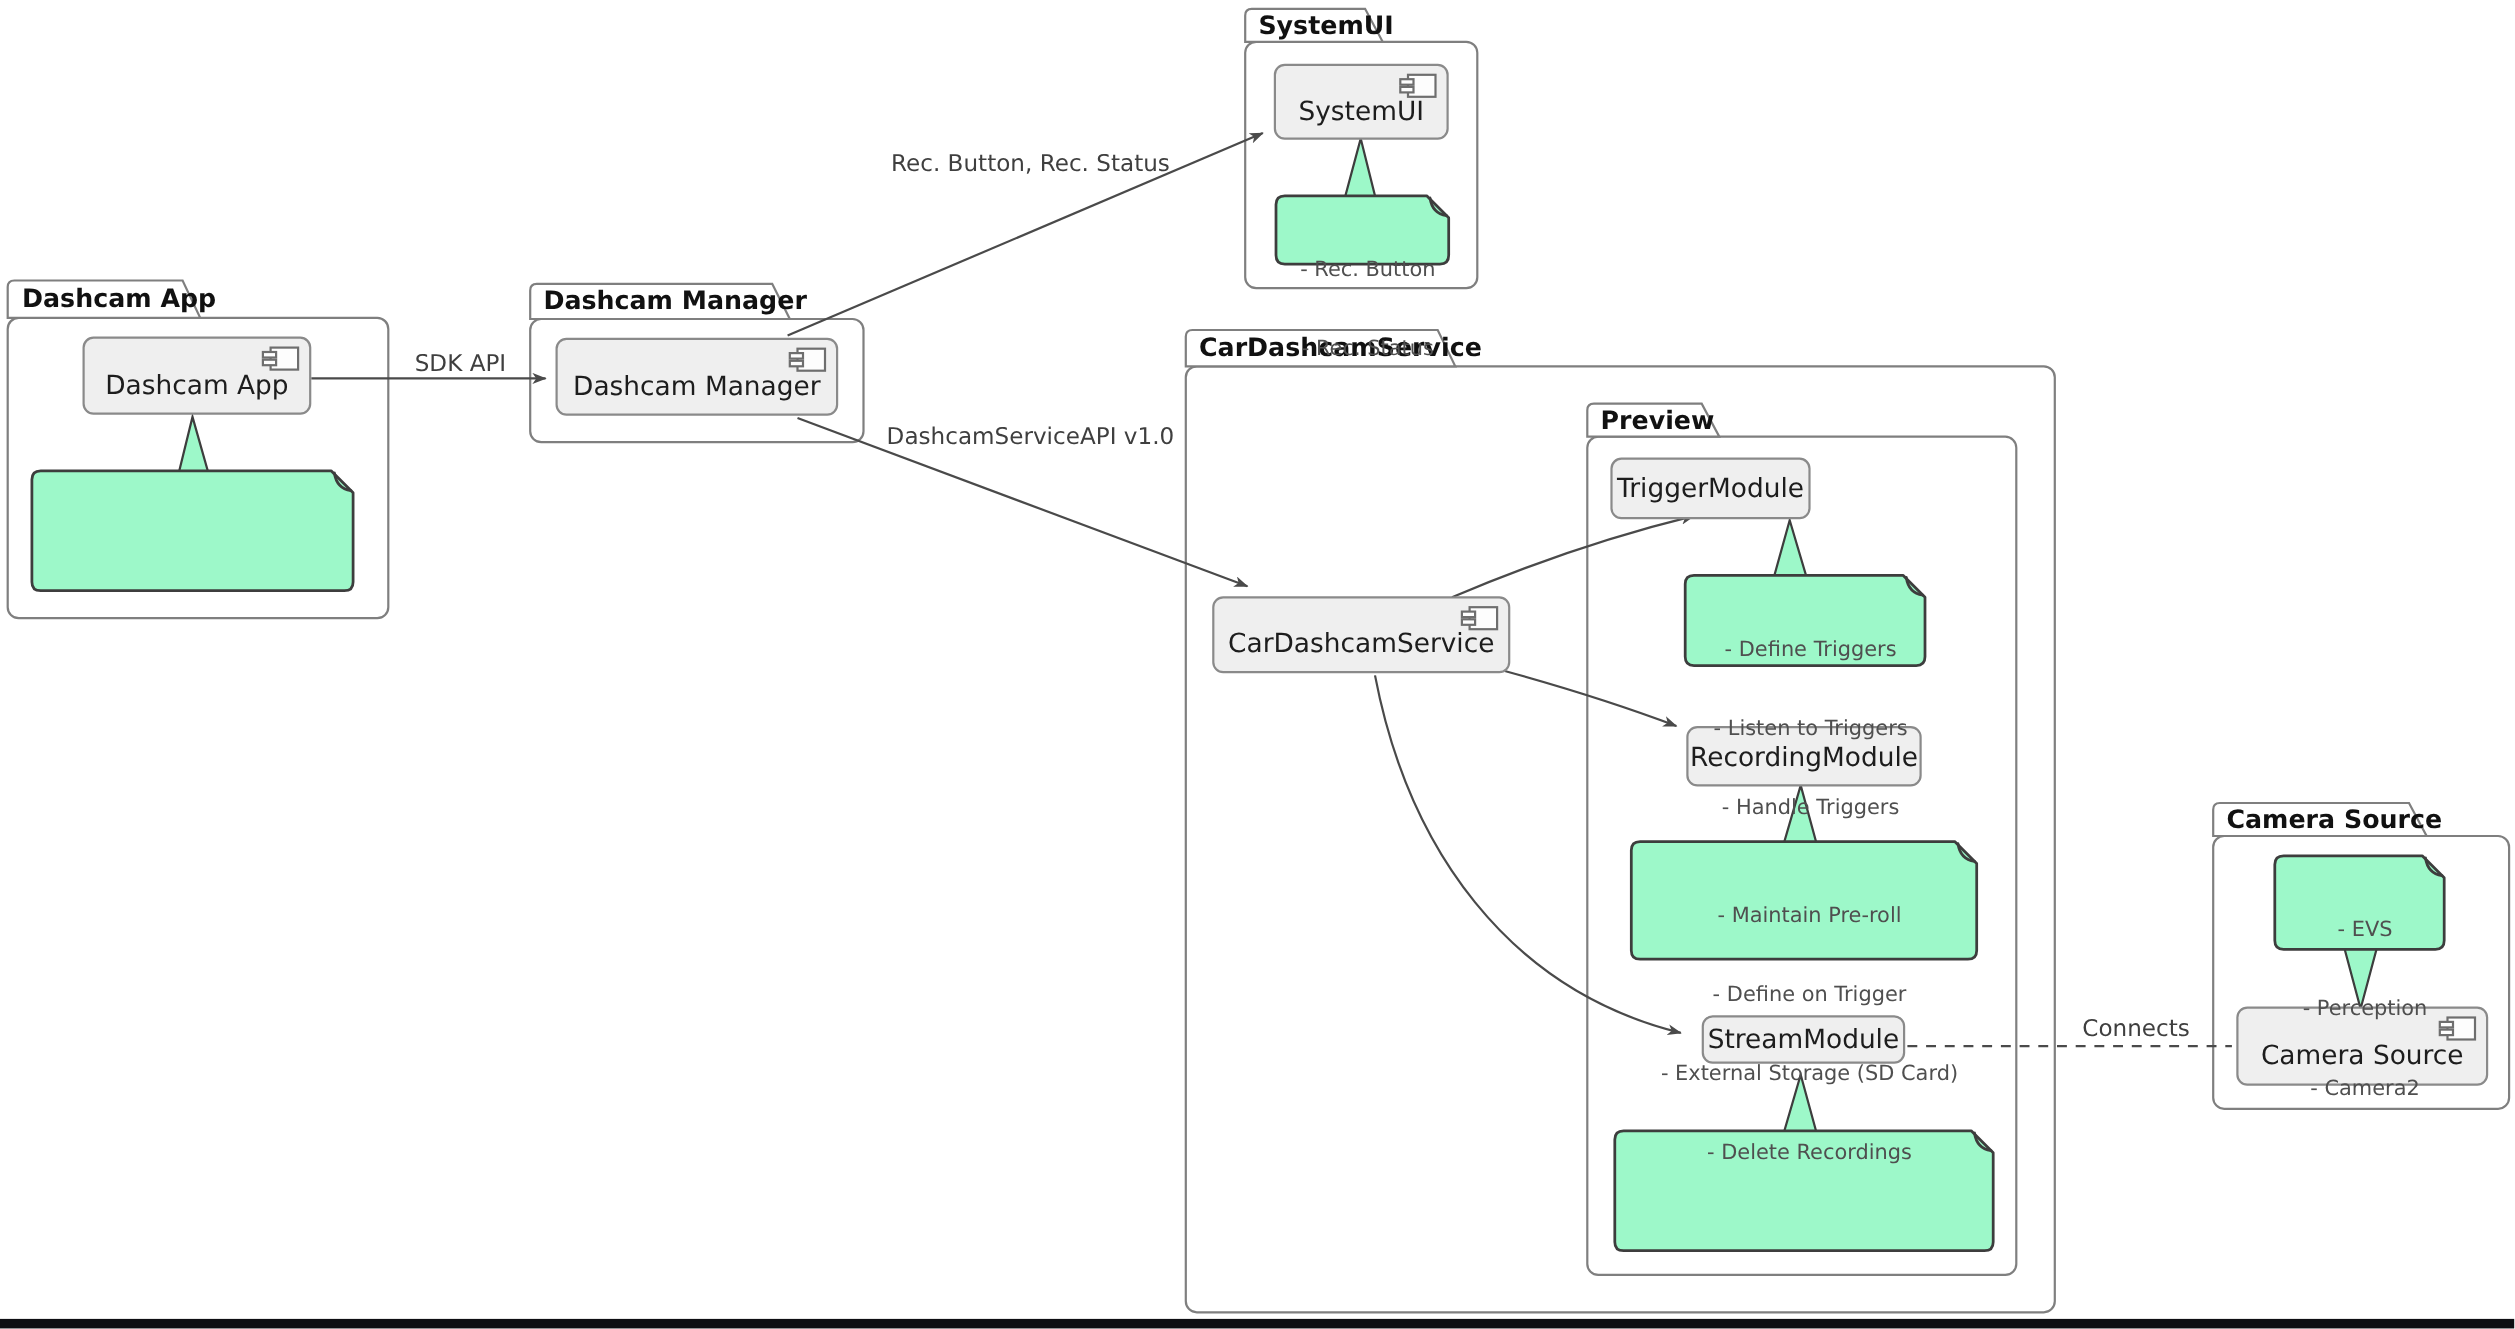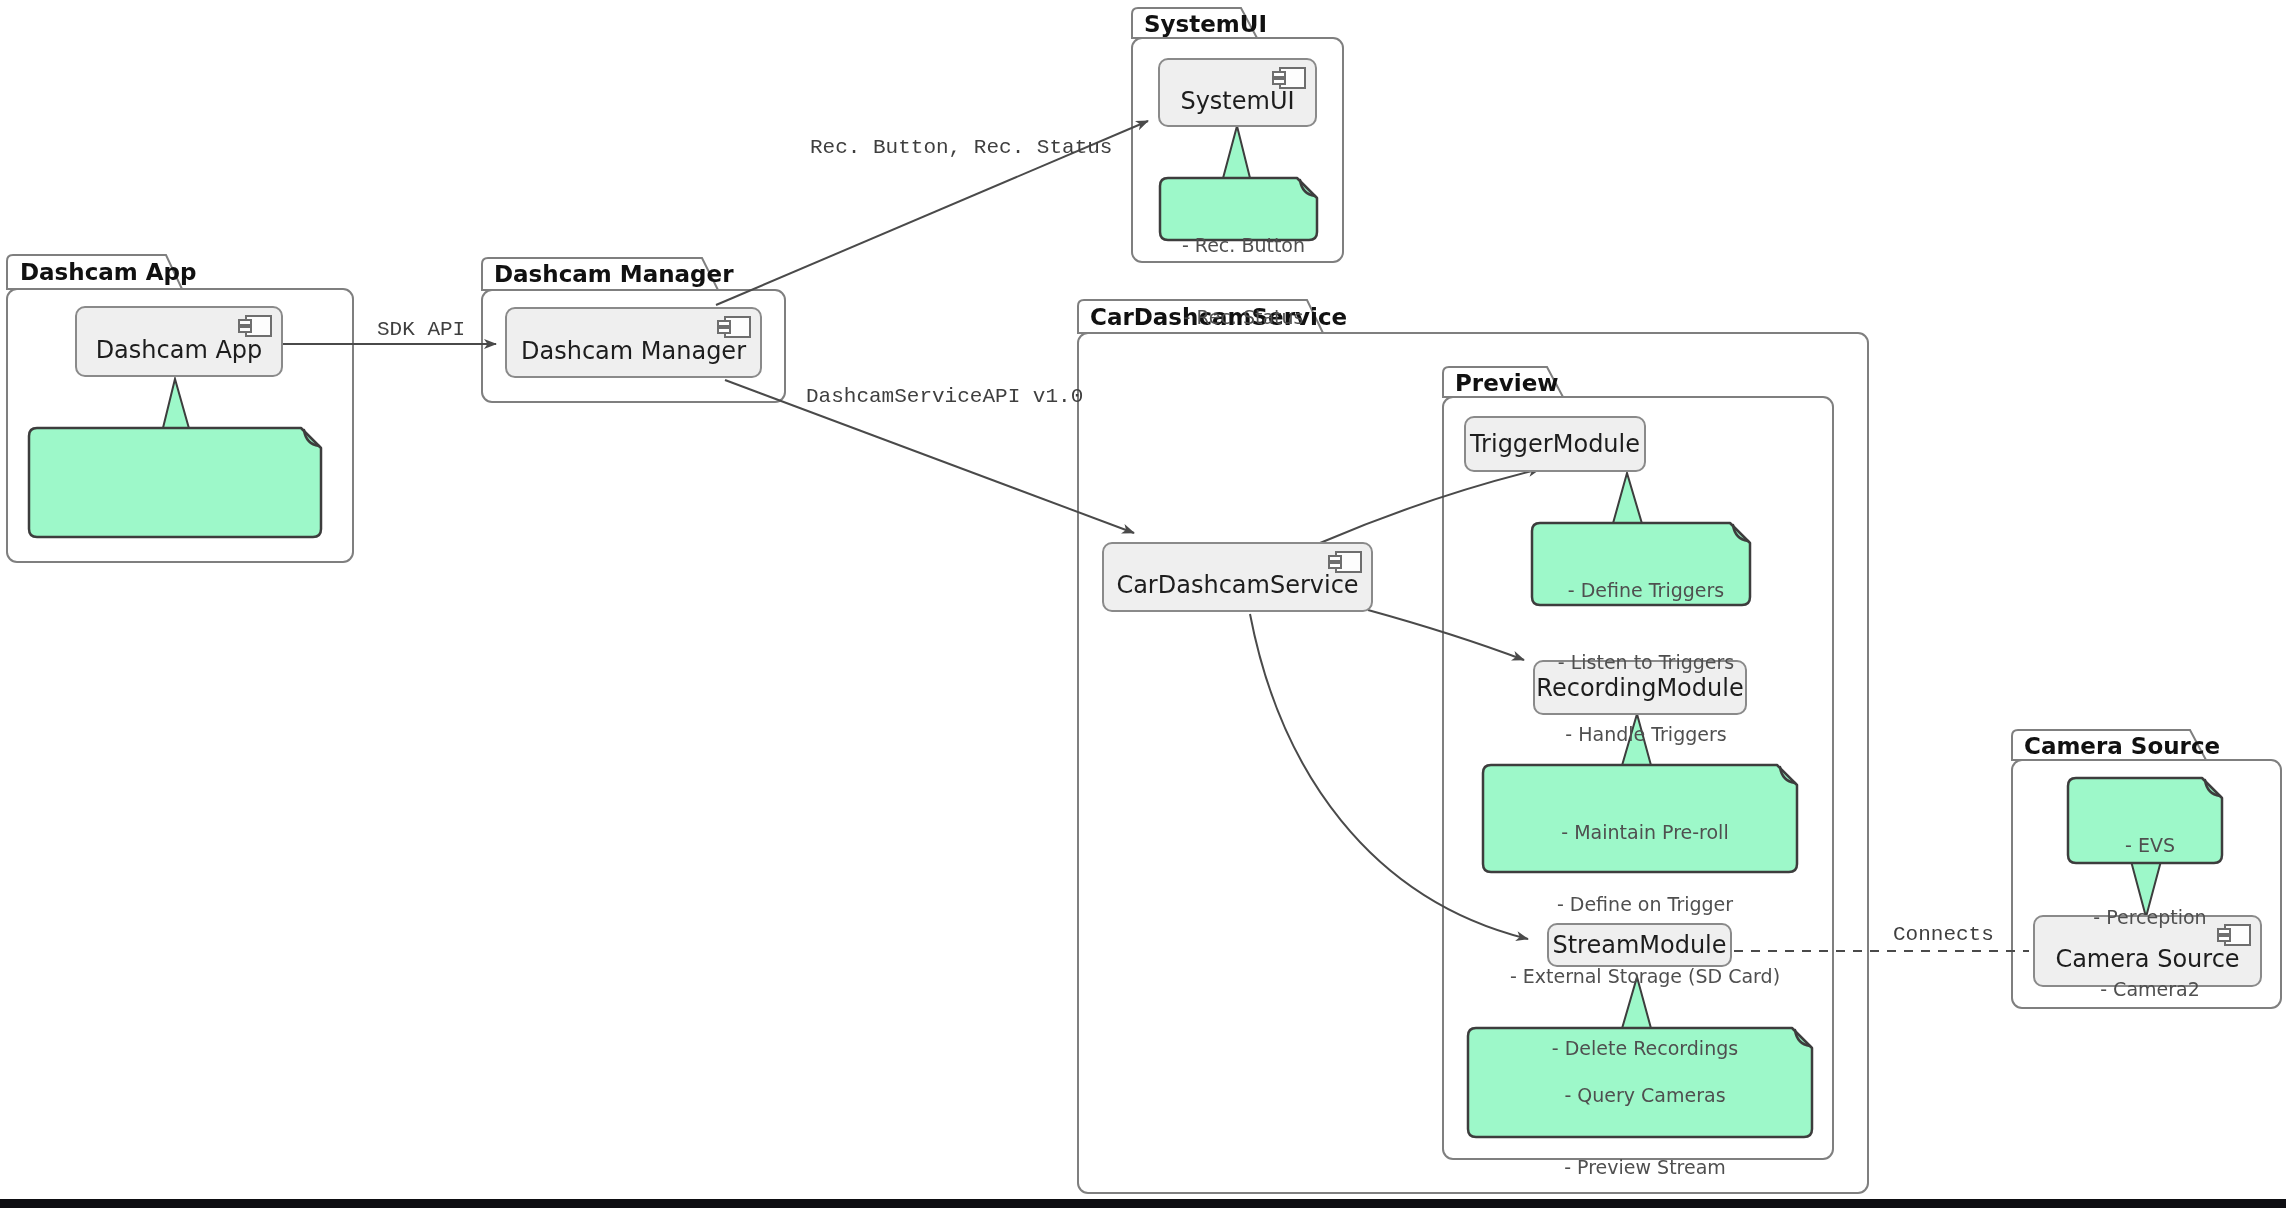--- a/index.html
+++ b/index.html
@@ -18,21 +18,21 @@
     font-size:24px;color:#1D1D1D;box-sizing:border-box;z-index:4;white-space:nowrap;
   }
   .comp.with-icon{padding-top:16px;}
   .comp-icon{position:absolute;top:6px;right:8px;line-height:0;}
   .note-text{
     position:absolute;z-index:5;font-size:19px;line-height:24px;color:#4F4F4F;
     padding:7px 0 0 10px;white-space:pre;box-sizing:border-box;text-align:center;
   }
   .note-text span{display:block;}
   .edge-label{
-    position:absolute;font-size:21px;color:#3F3F3F;white-space:nowrap;z-index:3;font-family:Liberation Mono, monospace;
+    position:absolute;font-size:21px;color:#3F3F3F;white-space:nowrap;z-index:3;
   }
   .bottom-bar{
     position:absolute;left:0;top:1199px;width:2286px;height:9px;background:#0E0E12;z-index:6;
   }
 </style>
 </head>
 <body>
 
 <div id="canvas">
 
@@ -167,26 +167,20 @@
     <span>- Handle Triggers</span>
   </div>
 
   <div class="note-text" style="left:1483px;top:765px;width:314px;height:107px">
     <span>- Maintain Pre-roll</span>
     <span>- Define on Trigger</span>
     <span>- External Storage (SD Card)</span>
     <span>- Delete Recordings</span>
   </div>
 
-  <div class="note-text" style="left:1468px;top:1028px;width:344px;height:109px">
-    <span>- Query Cameras</span>
-    <span>- Preview Stream</span>
-    
-    
-  </div>
 
   <div class="note-text" style="left:2068px;top:778px;width:154px;height:85px">
     <span>- EVS</span>
     <span>- Perception</span>
     <span>- Camera2</span>
   </div>
 
   <div class="edge-label" style="left:377px;top:318px">SDK API</div>
   <div class="edge-label" style="left:810px;top:136px">Rec. Button, Rec. Status</div>
   <div class="edge-label" style="left:806px;top:385px">DashcamServiceAPI v1.0</div>

